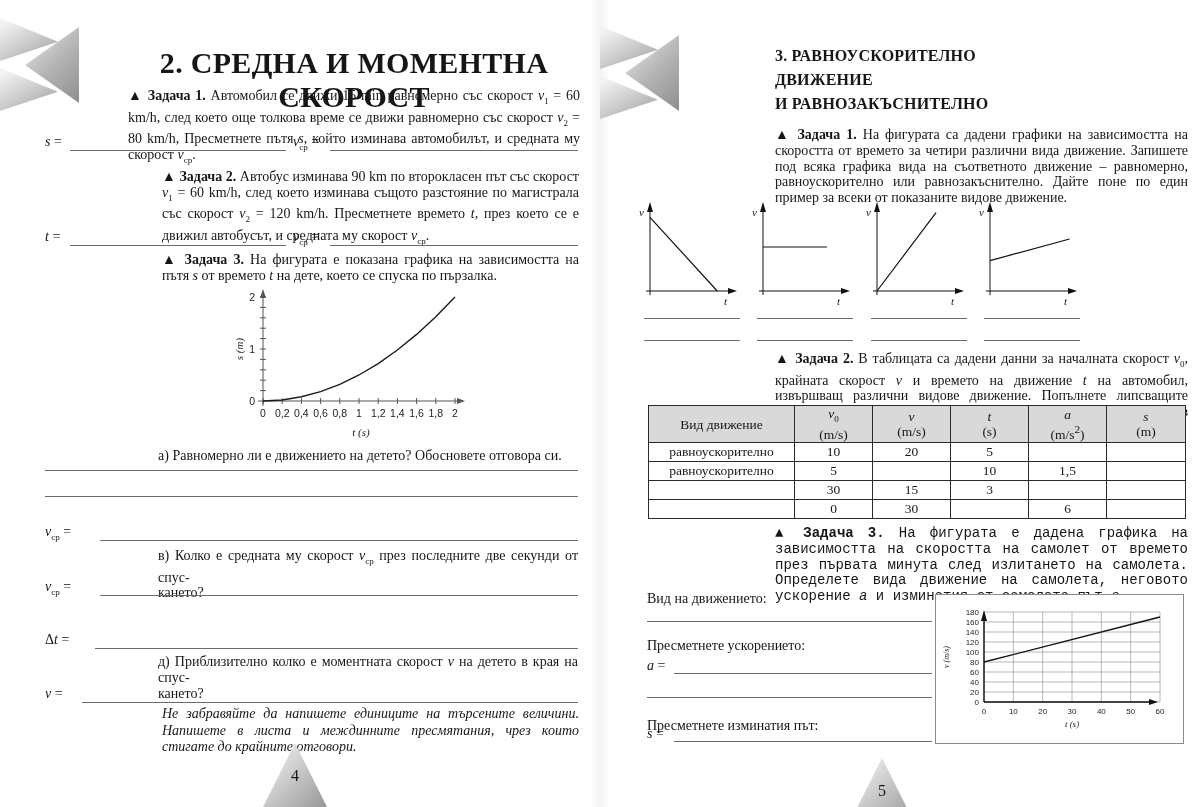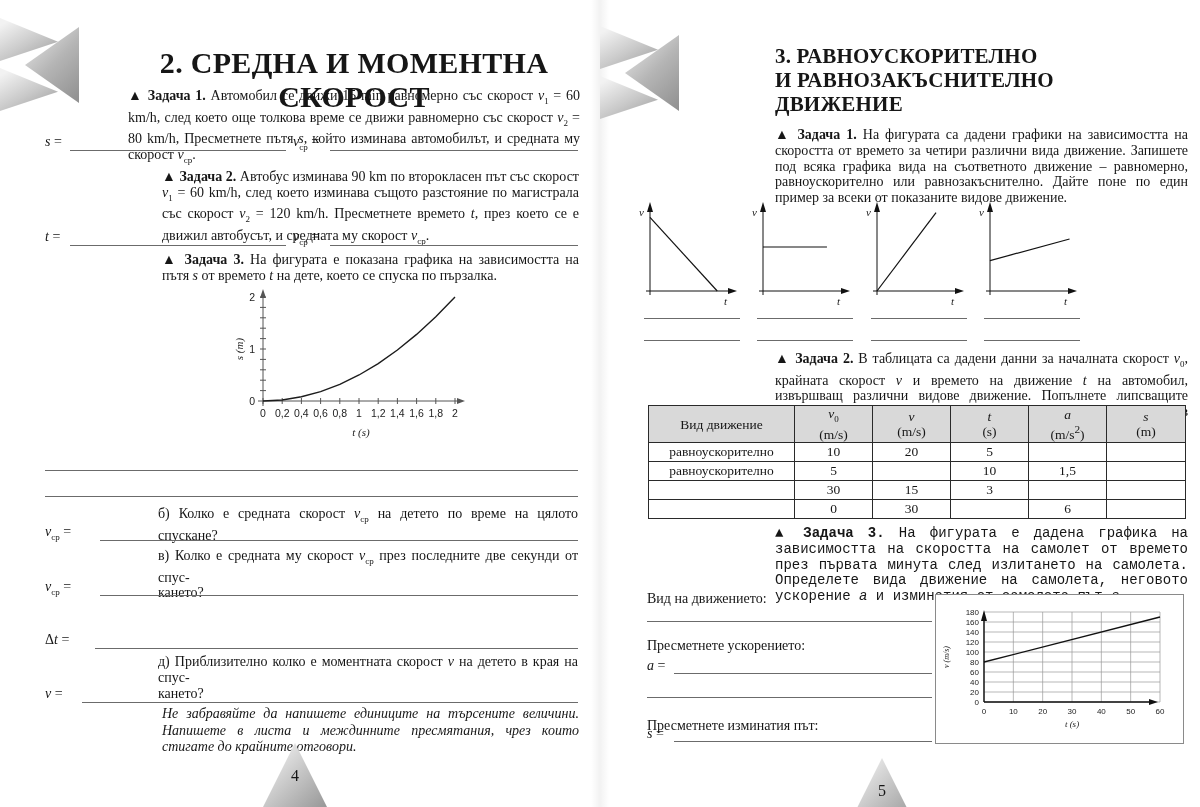--- a/index.html
+++ b/index.html
@@ -13,21 +13,21 @@
   .abs{position:absolute;}
   .task{font-size:14px;line-height:15.8px;text-align:justify;}
   .task b{font-weight:bold;}
   .question{font-size:14px;line-height:15.8px;text-align:justify;}
   .note{font-size:14px;line-height:16.5px;font-style:italic;text-align:justify;}
   .lbl{font-size:14px;}
   .lbl i{font-style:italic;}
   sub{font-size:9px;}
   .hline{border-bottom:1px solid #6b6b6b;height:0;}
   .title-left{font-size:30px;font-weight:bold;text-align:center;letter-spacing:0.3px;}
-  .title-right{font-size:21px;font-weight:bold;line-height:24px;letter-spacing:0.2px;}
+  .title-right{font-size:16px;font-weight:bold;line-height:24px;letter-spacing:0.2px;}
   
   .deco{width:84px;height:100px;}
   .deco .t{position:absolute;}
   .deco .t1,.deco .t2{left:0;width:58px;height:43px;
      clip-path:polygon(0 0,100% 55%,0 100%);
      background:linear-gradient(150deg,#f2f2f2 10%,#c9c9c9 55%,#9a9a9a 100%);}
   .deco .t1{top:0;}
   .deco .t2{top:50px;}
   .deco .t3{left:25px;top:9px;width:54px;height:76px;
      clip-path:polygon(100% 0,100% 100%,0 50%);
@@ -115,24 +115,24 @@
       <line x1="27" y1="24.400000000000006" x2="33" y2="24.400000000000006" stroke="#555" stroke-width="1"></line>
       <line x1="27" y1="14.000000000000014" x2="33" y2="14.000000000000014" stroke="#555" stroke-width="1"></line>
       <text x="22" y="121.5" text-anchor="end" font-size="10.5">0</text>
       <text x="22" y="69.5" text-anchor="end" font-size="10.5">1</text>
       <text x="22" y="17.5" text-anchor="end" font-size="10.5">2</text>
       <path d="M30.0,118.0 L49.2,117.0 L68.4,113.8 L87.6,108.6 L106.8,101.4 L126.0,92.0 L145.2,80.6 L164.4,67.0 L183.6,51.4 L202.8,33.8 L222.0,14.0" fill="none" stroke="#1c1c1c" stroke-width="1.4"></path>
       <text x="128" y="153" text-anchor="middle" font-size="11" class="axlab">t (s)</text>
       <text x="10" y="66" text-anchor="middle" font-size="11" class="axlab" transform="rotate(-90 10 66)">s (m)</text>
     </svg>
 
+  <div class="abs question" style="left:158px;top:448px;width:420px;">а) Равномерно ли е движението на детето? Обосновете отговора си.</div>
   <div class="abs hline" style="left:45px;top:470px;width:533px;"></div>
   <div class="abs hline" style="left:45px;top:496px;width:533px;"></div>
 
-  <div class="abs question" style="left:158px;top:506px;width:420px;">б) Колко е средната скорост <i>v</i><sub>ср</sub> на детето по време на цялото спускане?</div>
   <div class="abs lbl" style="left:45px;top:524px;"><i>v</i><sub>ср</sub> =</div>
   <div class="abs hline" style="left:100px;top:540px;width:478px;"></div>
 
   <div class="abs question" style="left:158px;top:548px;width:420px;">в) Колко е средната му скорост <i>v</i><sub>ср</sub> през последните две секунди от спус-<br>кането?</div>
   <div class="abs lbl" style="left:45px;top:579px;"><i>v</i><sub>ср</sub> =</div>
   <div class="abs hline" style="left:100px;top:595px;width:478px;"></div>
 
   <div class="abs lbl" style="left:45px;top:632px;">Δ<i>t</i> =</div>
   <div class="abs hline" style="left:95px;top:648px;width:483px;"></div>
 
@@ -149,22 +149,22 @@
 
 <div class="page" id="page-right">
   <div class="abs deco" style="left:0;top:26px;">
     <div class="t t1"></div>
       <div class="t t2"></div>
       <div class="t t3"></div>
   </div>
 
   <div class="abs title-right" style="left:175px;top:44px;width:415px;">
     <div>3. РАВНОУСКОРИТЕЛНО</div>
+    <div>ДВИЖЕНИЕ</div>
     <div>И РАВНОЗАКЪСНИТЕЛНО</div>
-    <div>ДВИЖЕНИЕ</div>
   </div>
 
   <div class="abs task" style="left:175px;top:127px;width:413px;"><b>▲ Задача 1.</b> На фигурата са дадени графики на зависимостта на скоростта от времето за четири различни вида движение. Запишете под всяка графика вида на съответното движение – равномерно, равноускорително или равнозакъснително. Дайте поне по един пример за всеки от показаните видове движение.</div>
 
   <svg id="mini0" class="abs" style="left:36px;top:198px;" width="105" height="112">
       <line x1="14" y1="97" x2="14" y2="12" stroke="#111" stroke-width="1"></line>
       <polygon points="11,14 17,14 14,4" fill="#111"></polygon>
       <line x1="10" y1="93" x2="94" y2="93" stroke="#111" stroke-width="1"></line>
       <polygon points="92,90 92,96 101,93" fill="#111"></polygon>
       <line x1="14" y1="19.39999999999999" x2="81.24" y2="93" stroke="#111" stroke-width="1.2"></line>

